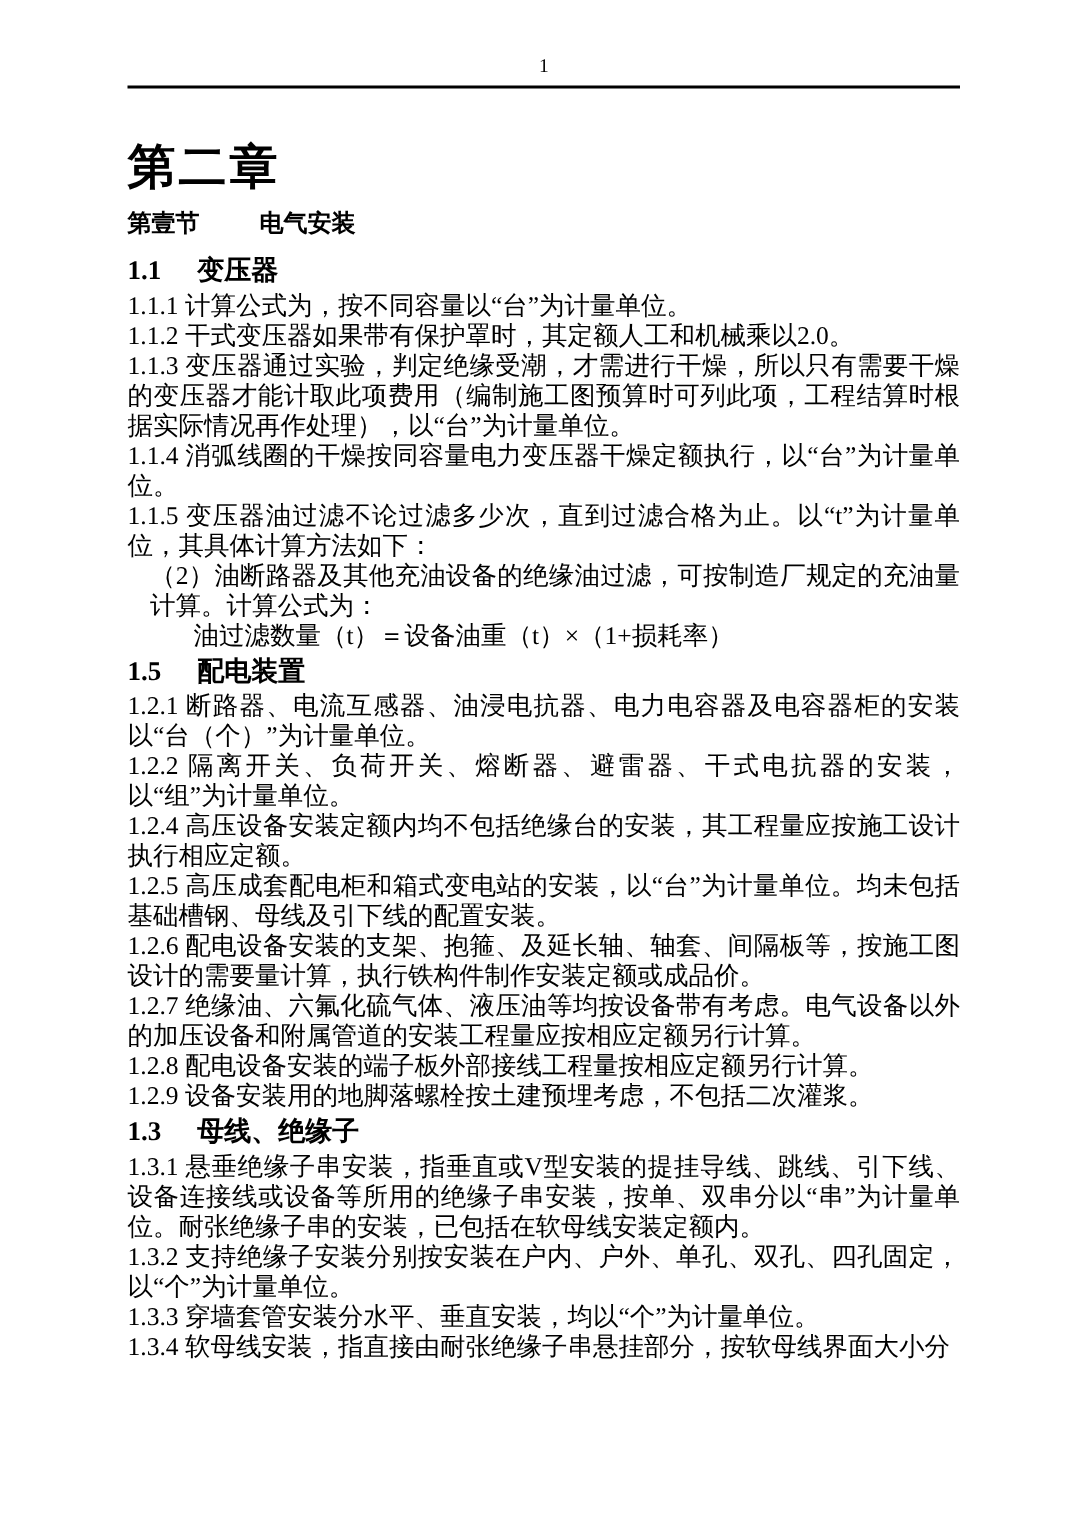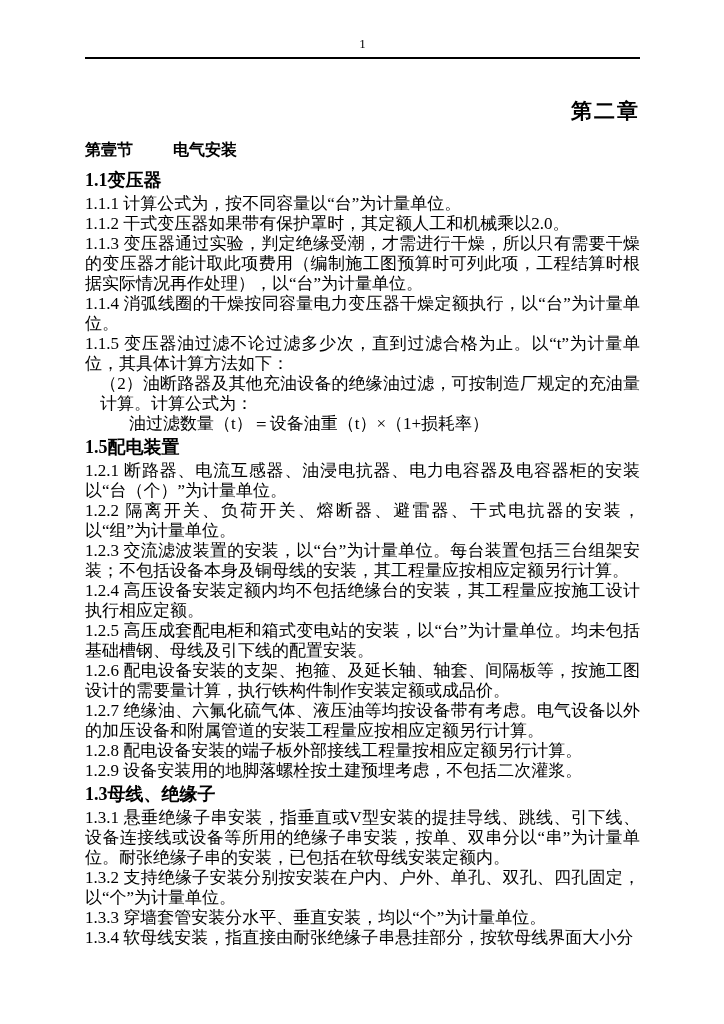--- a/index.html
+++ b/index.html
@@ -23,41 +23,41 @@
     line-height: 16px;
     margin-bottom: 5px;
   }
   .header-rule {
     border: none;
     border-top: 2px solid #000000;
     height: 0;
     margin: 0 0 34px 0;
   }
   .chapter-title {
-    text-align: right;
-    font-size: 21px;
+    text-align: left;
+    font-size: 32px;
     line-height: 36px;
     font-weight: bold;
     margin-bottom: 9px;
     letter-spacing: 2px;
   }
   .section-heading {
     font-size: 16px;
     line-height: 24px;
     font-weight: bold;
     margin-bottom: 7px;
   }
   .section-heading .sec-label { margin-right: 40px; }
   .sub-heading {
     font-size: 18px;
     line-height: 22px;
     font-weight: bold;
     margin: 2px 0 3px 0;
   }
-  .sub-heading .num { }
+  .sub-heading .num { margin-right: 24px; }
   .para {
     font-size: 17px;
     line-height: 20px;
     text-align: justify;
     text-justify: inter-ideograph;
   }
   .indent1 { padding-left: 15px; }
   .indent2 { padding-left: 44px; }
 </style>
 </head>
@@ -86,21 +86,20 @@
     <p class="para indent1">（2）油断路器及其他充油设备的绝缘油过滤，可按制造厂规定的充油量计算。计算公式为：</p>
     <p class="para indent2">油过滤数量（t）＝设备油重（t）×（1+损耗率）</p>
   </div>
 
   <div>
     <div class="sub-heading">
       <span class="num">1.5</span><span>配电装置</span>
     </div>
     <p class="para">1.2.1 断路器、电流互感器、油浸电抗器、电力电容器及电容器柜的安装以“台（个）”为计量单位。</p>
     <p class="para">1.2.2 隔离开关、负荷开关、熔断器、避雷器、干式电抗器的安装，以“组”为计量单位。</p>
-    <p class="para">1.2.3 交流滤波装置的安装，以“台”为计量单位。每台装置包括三台组架安装；不包括设备本身及铜母线的安装，其工程量应按相应定额另行计算。</p>
     <p class="para">1.2.4 高压设备安装定额内均不包括绝缘台的安装，其工程量应按施工设计执行相应定额。</p>
     <p class="para">1.2.5 高压成套配电柜和箱式变电站的安装，以“台”为计量单位。均未包括基础槽钢、母线及引下线的配置安装。</p>
     <p class="para">1.2.6 配电设备安装的支架、抱箍、及延长轴、轴套、间隔板等，按施工图设计的需要量计算，执行铁构件制作安装定额或成品价。</p>
     <p class="para">1.2.7 绝缘油、六氟化硫气体、液压油等均按设备带有考虑。电气设备以外的加压设备和附属管道的安装工程量应按相应定额另行计算。</p>
     <p class="para">1.2.8 配电设备安装的端子板外部接线工程量按相应定额另行计算。</p>
     <p class="para">1.2.9 设备安装用的地脚落螺栓按土建预埋考虑，不包括二次灌浆。</p>
   </div>
 
   <div>
     <div class="sub-heading">

